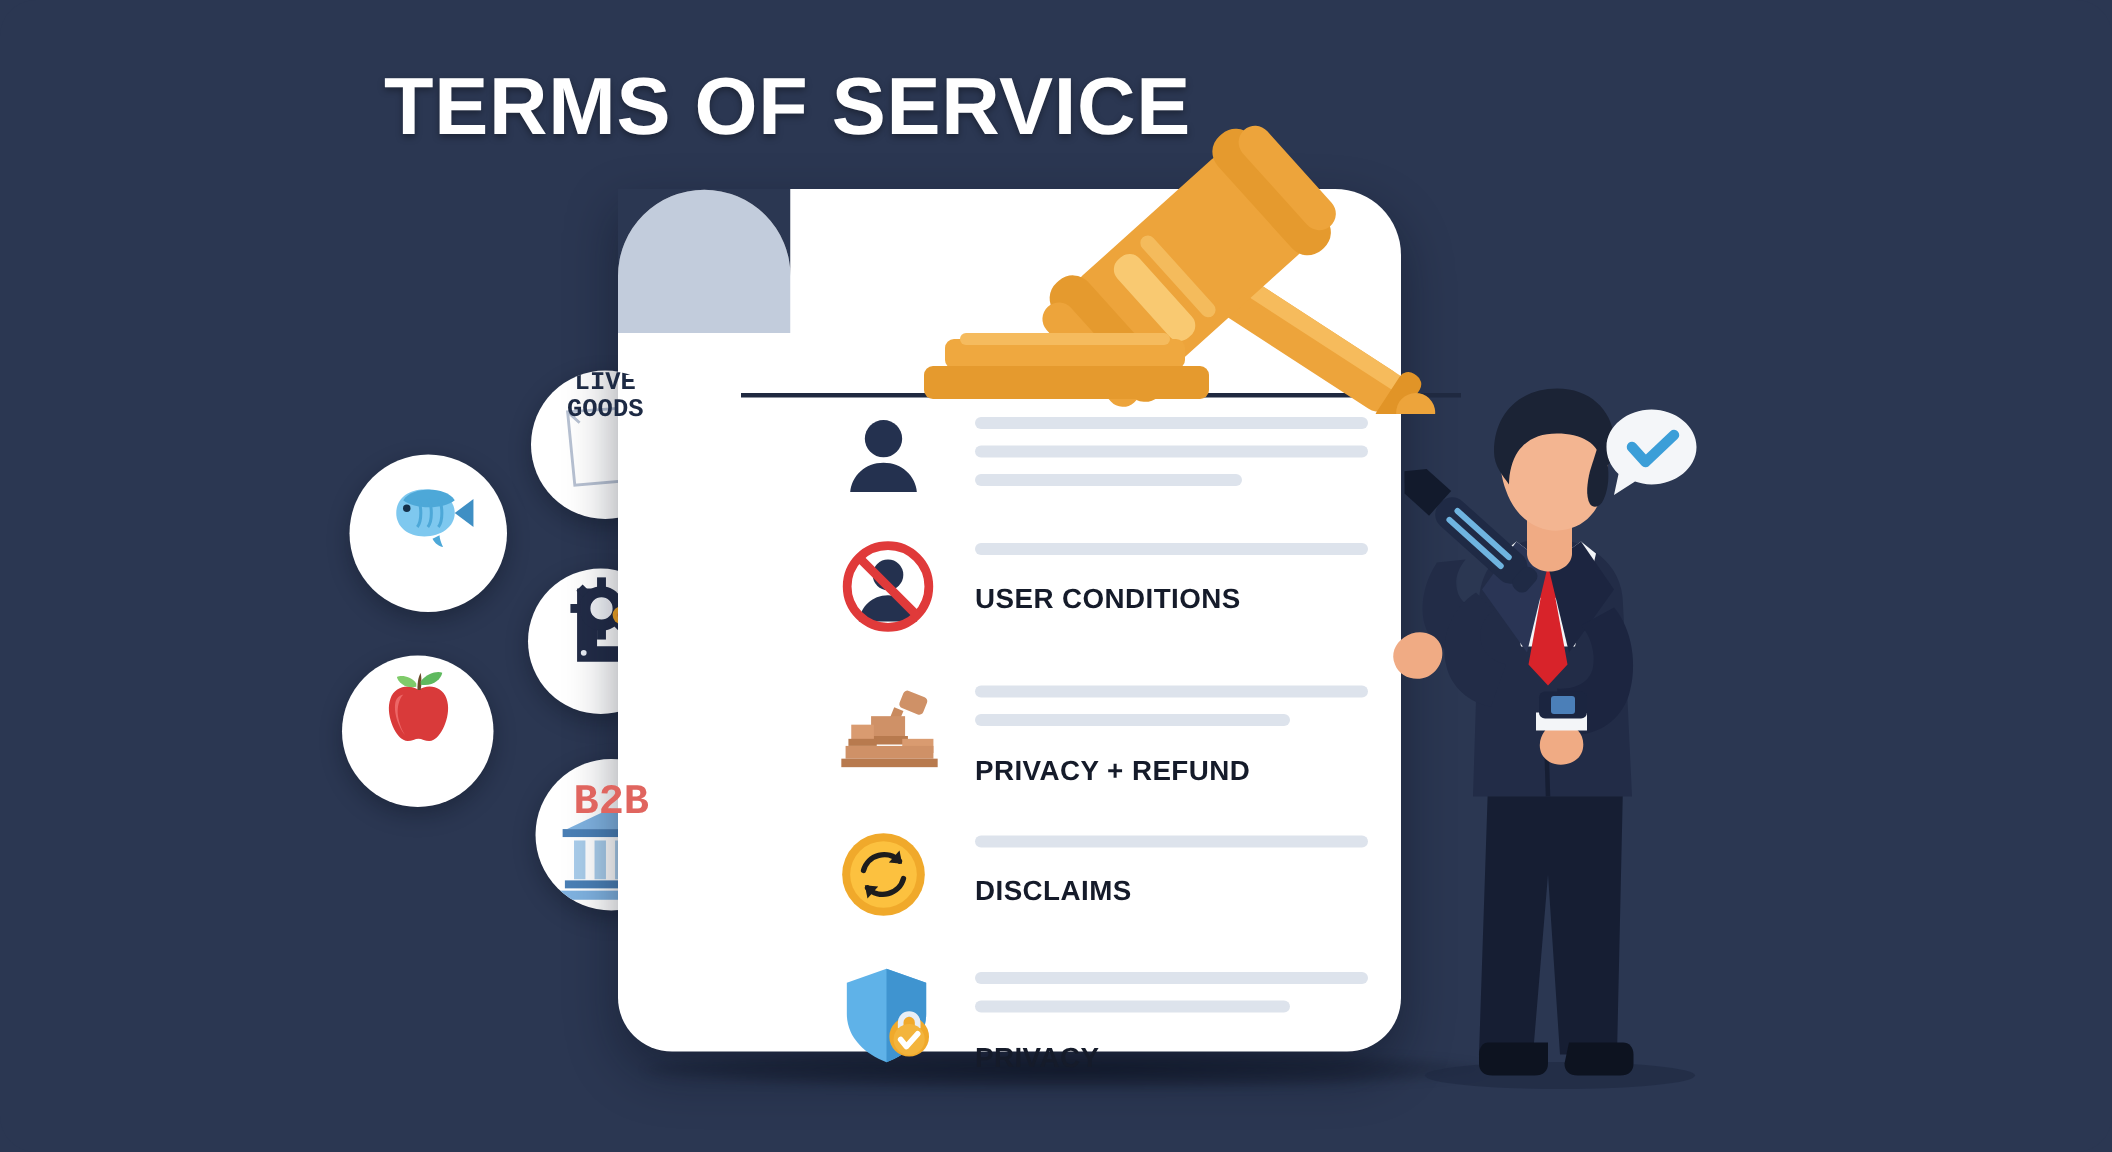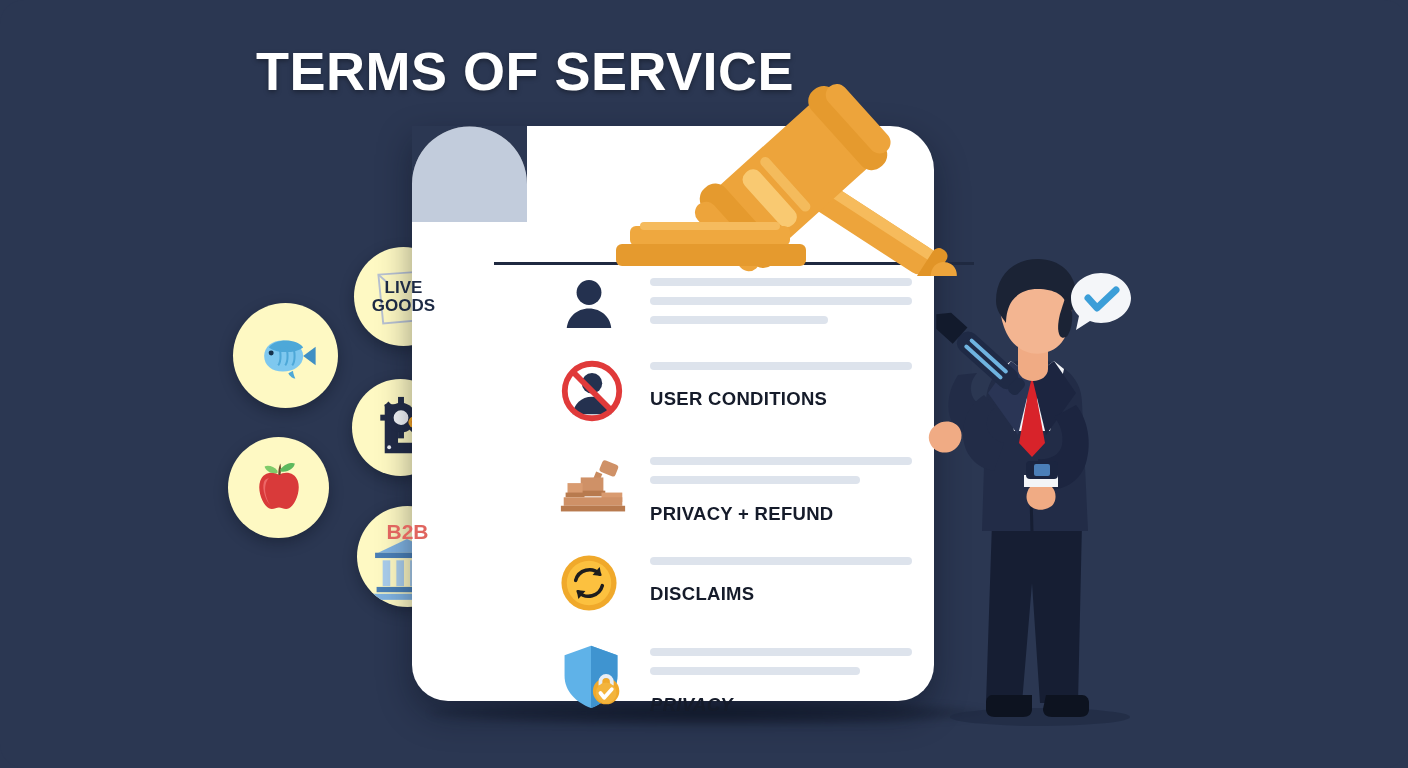--- a/index.html
+++ b/index.html
@@ -121,26 +121,26 @@
     top: 36px;
     width: 400px;
     height: 240px;
     z-index: 8;
   }
 
   
   .badge {
     position: absolute;
     border-radius: 50%;
-    background: #fef9c3;
+    background: #ffffff;
     box-shadow: 0 5px 14px rgba(8,13,26,0.35);
     display: flex;
-    align-items: center;
     justify-content: center;
     overflow: hidden;
+    font-family: Liberation Mono, monospace;
   }
   .badge-text {
     font-weight: 700;
     color: #1d2a44;
     text-align: center;
     line-height: 1.05;
     position: relative;
     z-index: 2;
   }
 
@@ -215,21 +215,21 @@
     <svg viewBox="0 0 100 100" width="72" height="72">
       <path d="M50 32c8-6 22-4 26 8 5 14-4 34-12 38-5 3-10-1-14-1s-9 4-14 1c-8-4-17-24-12-38 4-12 18-14 26-8z" fill="#d93a3a"></path>
       <path d="M36 36c-4 4-6 12-5 20 1 7 4 14 7 18-6-6-12-22-9-32 1-3 3-5 7-6z" fill="#f07070" opacity="0.85"></path>
       <path d="M49 32c0-8 1-12 3-16 1 5 1 11 0 16z" fill="#6b4a2a"></path>
       <path d="M52 24c6-8 16-10 20-8-1 6-9 13-20 11z" fill="#5eb95e"></path>
       <path d="M48 26c-5-7-14-8-18-6 1 5 8 11 18 9z" fill="#7fcb6a"></path>
     </svg>
   </div>
 
   <div class="badge" style="left:357px; top:506px; width:101px; height:101px;">
-    <div class="badge-text" style="position:absolute; top:15px; left:0; right:0; font-size:21px; color:#e0655f;">B2B</div>
+    <div class="badge-text" style="position:absolute; top:15px; left:0; right:0; font-size:28px; color:#e0655f;">B2B</div>
     <svg viewBox="0 0 100 100" width="76" height="76" style="position:absolute;left:12px;top:30px;">
       <path d="M12 22L50 4l38 18H12z" fill="#7fb2e0"></path>
       <rect x="8" y="22" width="84" height="7" fill="#4a7fb5"></rect>
       <g fill="#a9cdeb">
         <rect x="18" y="32" width="10" height="34"></rect>
         <rect x="36" y="32" width="10" height="34"></rect>
         <rect x="54" y="32" width="10" height="34"></rect>
         <rect x="72" y="32" width="10" height="34"></rect>
       </g>
       <rect x="10" y="67" width="80" height="7" fill="#4a7fb5"></rect>
@@ -323,21 +323,21 @@
           <circle cx="52" cy="52" r="14" fill="#f0a92b"></circle>
           <path d="M46 46v-4a6 6 0 0112 0v4" fill="none" stroke="#e8eef5" stroke-width="4"></path>
           <circle cx="52" cy="54" r="11" fill="#f3b43c"></circle>
           <path d="M46 54l4 5 8-9" fill="none" stroke="#ffffff" stroke-width="4" stroke-linecap="round" stroke-linejoin="round"></path>
         </svg>
       </div>
       <div class="lines">
         <div class="ph-line"></div>
         <div class="ph-line" style="width:80%;"></div>
       </div>
-      <div class="clause-label" style="top:52px;font-style:italic;">PRIVACY</div>
+      <div class="clause-label" style="top:52px;">PRIVACY</div>
     </div>
   </div>
 
   <div id="doc-divider"></div>
 
   <svg id="gavel" viewBox="0 0 400 240">
 
     <g transform="rotate(33 180 135)">
       <rect x="175" y="118" width="185" height="30" rx="14" fill="#eda43b"></rect>
       <rect x="175" y="118" width="185" height="11" rx="6" fill="#f6bb5c"></rect>

